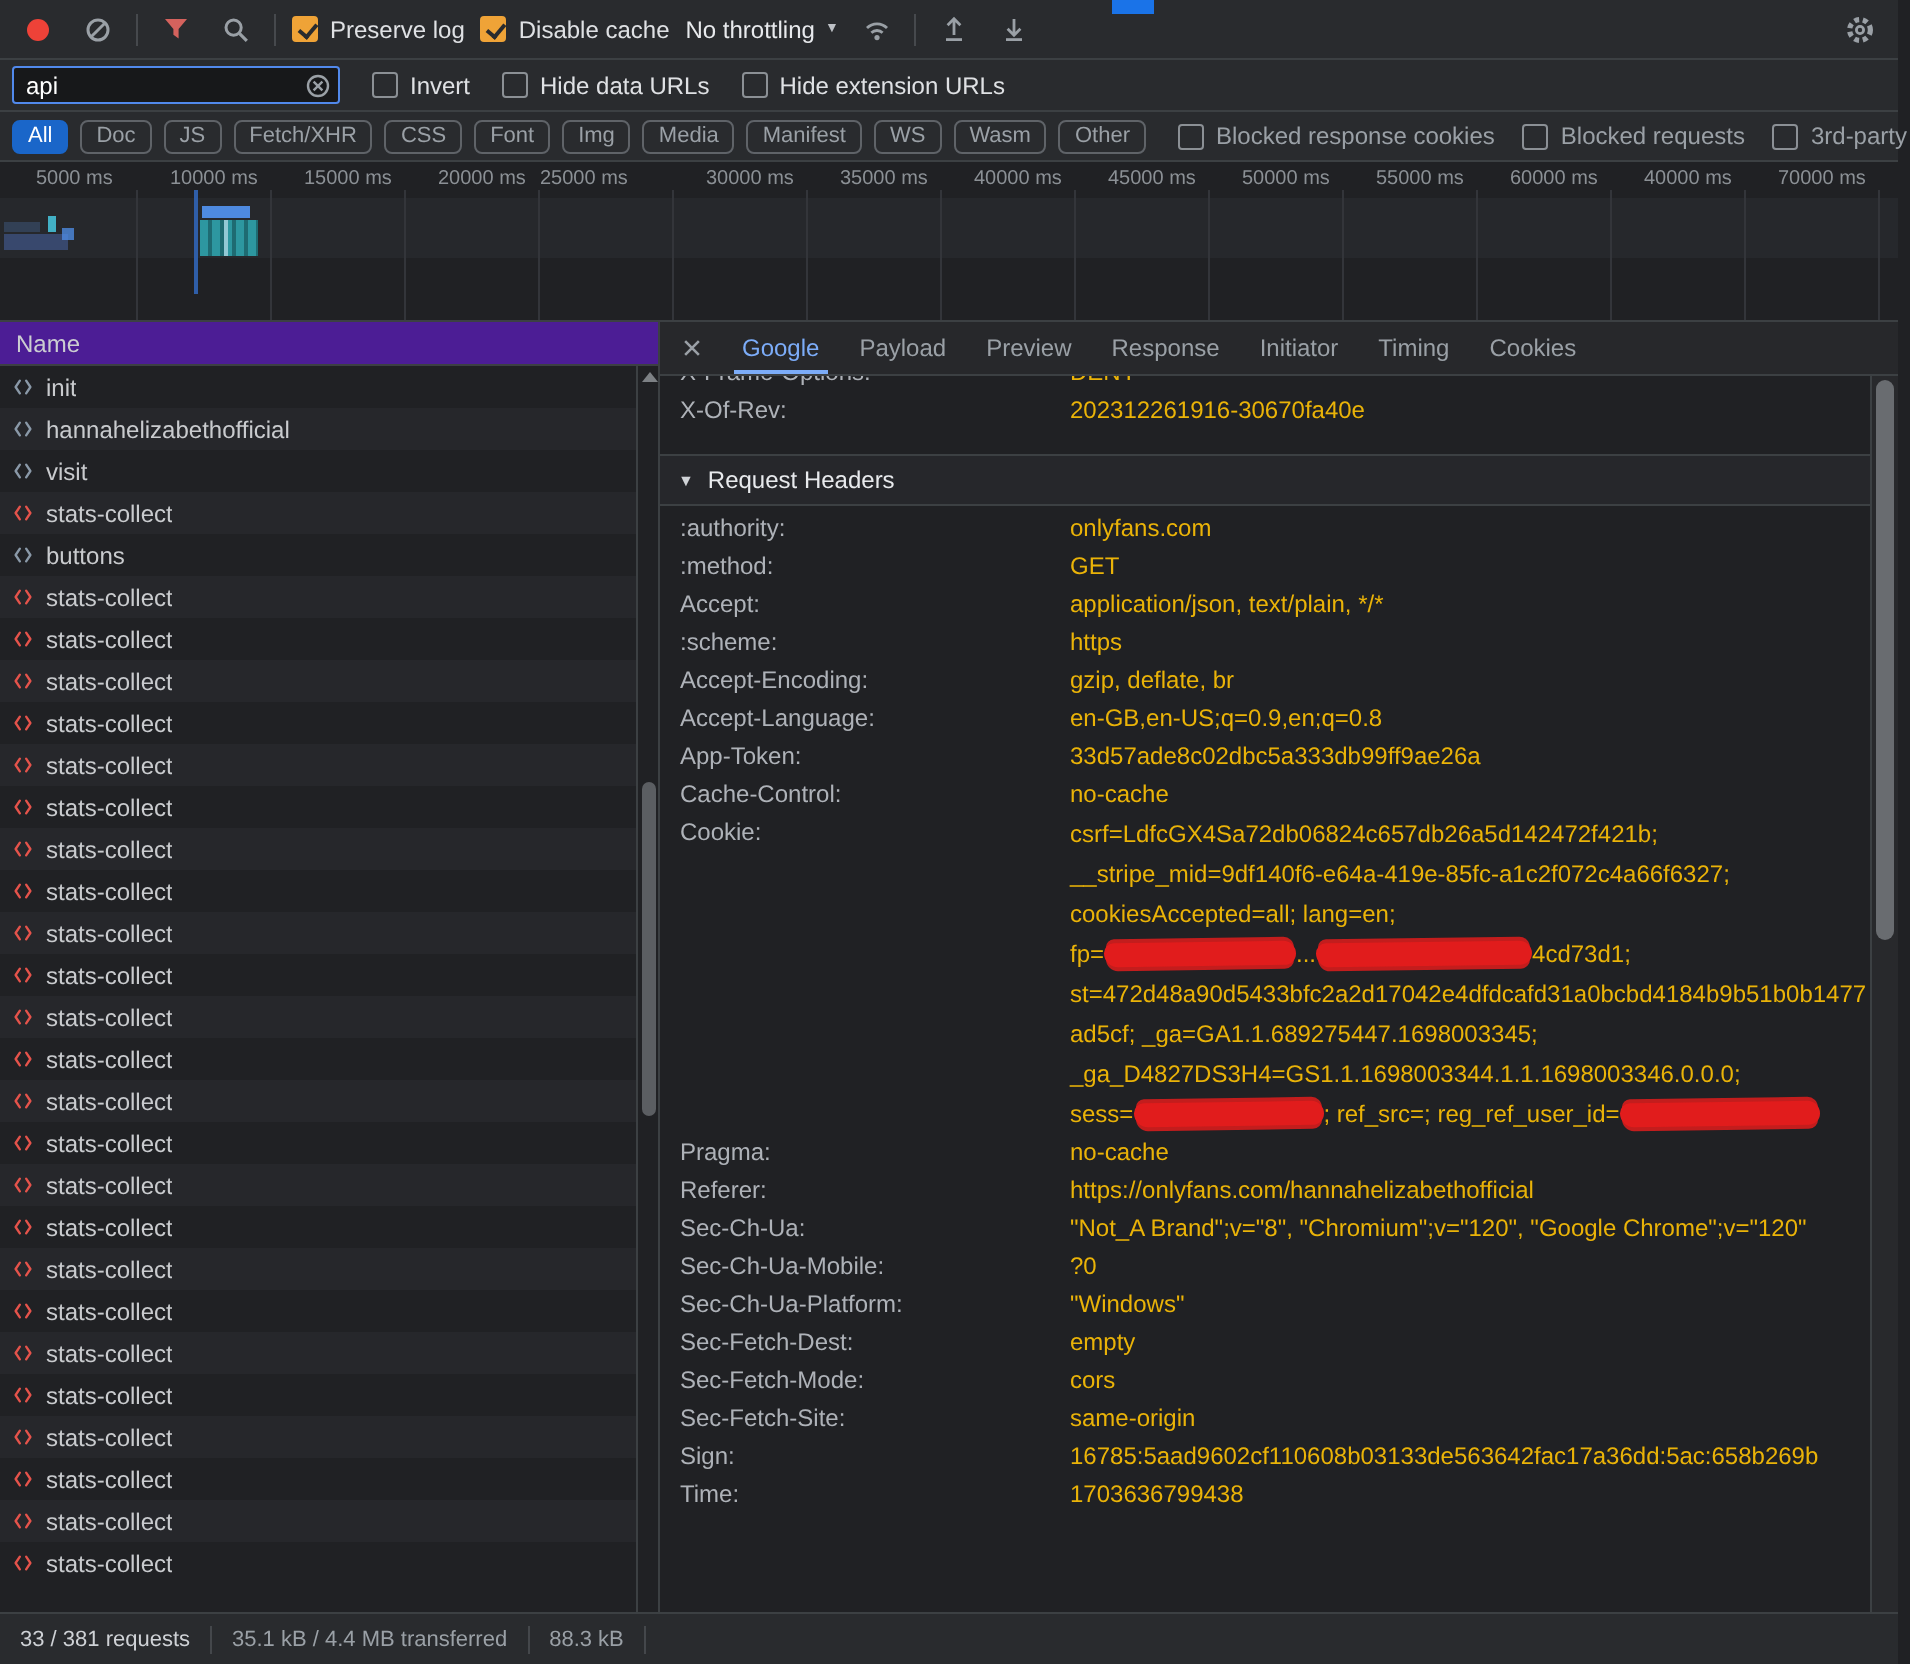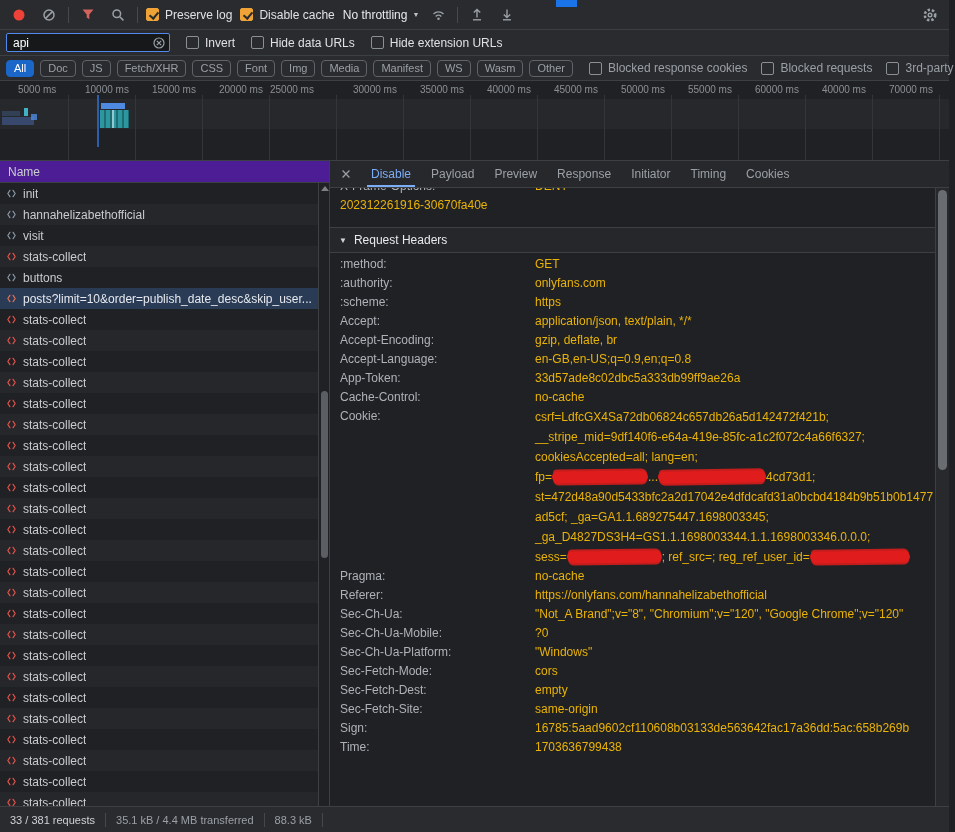--- a/index.html
+++ b/index.html
@@ -316,28 +316,20 @@
             <span class="nlabel">stats-collect</span>
           </div>
           <div class="net-row">
             <span class="nicon">
               <svg width="11" height="11" viewBox="0 0 14 14">
                 <path d="M5 3 L2.3 7 L5 11 M9 3 L11.7 7 L9 11" fill="none" stroke="currentColor" stroke-width="1.5" stroke-linecap="round" stroke-linejoin="round"></path>
               </svg>
             </span>
             <span class="nlabel">buttons</span>
           </div>
-          <div class="net-row selected err">
-            <span class="nicon">
-              <svg width="11" height="11" viewBox="0 0 14 14">
-                <path d="M5 3 L2.3 7 L5 11 M9 3 L11.7 7 L9 11" fill="none" stroke="currentColor" stroke-width="1.5" stroke-linecap="round" stroke-linejoin="round"></path>
-              </svg>
-            </span>
-            <span class="nlabel">posts?limit=10&amp;order=publish_date_desc&amp;skip_user...</span>
-          </div>
           <div class="net-row err">
             <span class="nicon">
               <svg width="11" height="11" viewBox="0 0 14 14">
                 <path d="M5 3 L2.3 7 L5 11 M9 3 L11.7 7 L9 11" fill="none" stroke="currentColor" stroke-width="1.5" stroke-linecap="round" stroke-linejoin="round"></path>
               </svg>
             </span>
             <span class="nlabel">stats-collect</span>
           </div>
           <div class="net-row err">
             <span class="nicon">
@@ -531,56 +523,57 @@
     </div>
 
     <div class="right-pane">
       <div class="tabbar">
         <div class="close-btn">
           <svg width="12" height="12" viewBox="0 0 14 14">
               <path d="M3 3 L11 11 M11 3 L3 11" stroke="#9aa0a6" stroke-width="1.5"></path>
             </svg>
         </div>
         <div style="display:flex;height:100%;">
-            <div class="tab active">Disable</div>
+            <div class="tab active">Google</div>
             <div class="tab">Payload</div>
             <div class="tab">Preview</div>
             <div class="tab">Response</div>
             <div class="tab">Initiator</div>
             <div class="tab">Timing</div>
             <div class="tab">Cookies</div>
           </div>
       </div>
       <div class="details">
           <div class="hrow clipped">
             <span class="hname">X-Frame-Options:</span>
             <div class="hvalue">DENY</div>
           </div>
           <div class="hrow">
+            <span class="hname">X-Of-Rev:</span>
             <div class="hvalue">202312261916-30670fa40e</div>
           </div>
           <div class="section-head">
             <span class="tri">▼</span>
             <span>Request Headers</span>
           </div>
           <div class="hrow">
+            <span class="hname">:authority:</span>
+            <div class="hvalue">onlyfans.com</div>
+          </div>
+          <div class="hrow">
             <span class="hname">:method:</span>
             <div class="hvalue">GET</div>
           </div>
           <div class="hrow">
-            <span class="hname">:authority:</span>
-            <div class="hvalue">onlyfans.com</div>
+            <span class="hname">Accept:</span>
+            <div class="hvalue">application/json, text/plain, */*</div>
           </div>
           <div class="hrow">
             <span class="hname">:scheme:</span>
             <div class="hvalue">https</div>
-          </div>
-          <div class="hrow">
-            <span class="hname">Accept:</span>
-            <div class="hvalue">application/json, text/plain, */*</div>
           </div>
           <div class="hrow">
             <span class="hname">Accept-Encoding:</span>
             <div class="hvalue">gzip, deflate, br</div>
           </div>
           <div class="hrow">
             <span class="hname">Accept-Language:</span>
             <div class="hvalue">en-GB,en-US;q=0.9,en;q=0.8</div>
           </div>
           <div class="hrow">
@@ -618,26 +611,26 @@
           </div>
           <div class="hrow">
             <span class="hname">Sec-Ch-Ua-Mobile:</span>
             <div class="hvalue">?0</div>
           </div>
           <div class="hrow">
             <span class="hname">Sec-Ch-Ua-Platform:</span>
             <div class="hvalue">"Windows"</div>
           </div>
           <div class="hrow">
+            <span class="hname">Sec-Fetch-Dest:</span>
+            <div class="hvalue">empty</div>
+          </div>
+          <div class="hrow">
             <span class="hname">Sec-Fetch-Mode:</span>
             <div class="hvalue">cors</div>
-          </div>
-          <div class="hrow">
-            <span class="hname">Sec-Fetch-Dest:</span>
-            <div class="hvalue">empty</div>
           </div>
           <div class="hrow">
             <span class="hname">Sec-Fetch-Site:</span>
             <div class="hvalue">same-origin</div>
           </div>
           <div class="hrow">
             <span class="hname">Sign:</span>
             <div class="hvalue">16785:5aad9602cf110608b03133de563642fac17a36dd:5ac:658b269b</div>
           </div>
           <div class="hrow">

